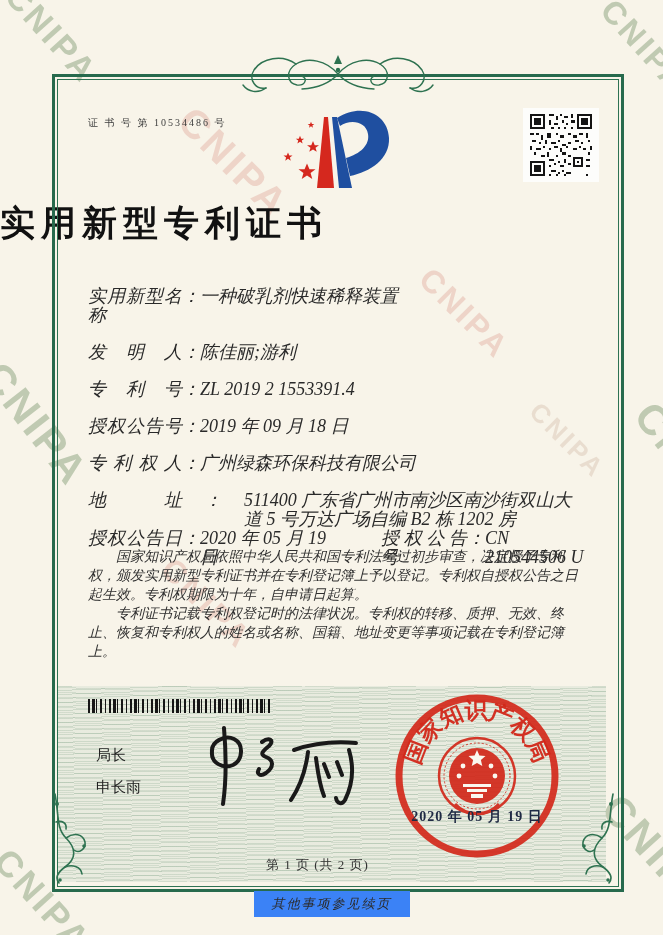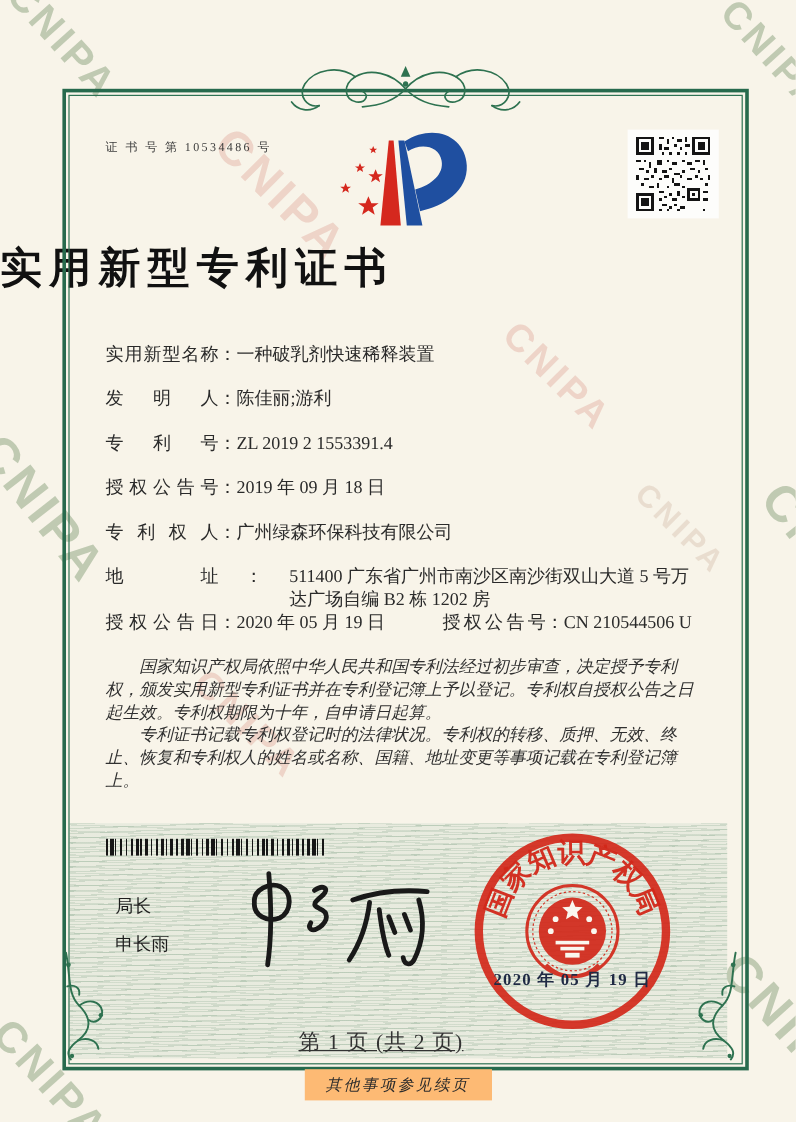--- a/index.html
+++ b/index.html
@@ -48,21 +48,21 @@
 
   
   .cert-no{position:absolute;left:88px;top:116px;font-size:10px;letter-spacing:2px;color:#3d3d3d;z-index:2;}
   .logo{position:absolute;left:280px;top:96px;z-index:2;}
   .qr-wrap{position:absolute;left:523px;top:108px;width:76px;height:74px;background:#fdfdfb;z-index:2;
            display:flex;align-items:center;justify-content:center;}
   .title{position:absolute;left:0;top:200px;width:663px;text-align:left;
          font-size:35px;font-weight:700;letter-spacing:6px;color:#111;z-index:2;}
 
   
-  .fields{position:absolute;left:88px;top:287px;width:500px;font-size:15px;z-index:2;}
+  .fields{position:absolute;left:88px;top:287px;width:500px;font-size:18px;z-index:2;font-style:italic;}
   .frow{margin-bottom:18px;display:flex;align-items:flex-start;line-height:19px;}
   .flabel{display:inline-block;width:94px;text-align:justify;text-align-last:justify;
           text-justify:inter-character;flex:none;}
   .fcolon{flex:none;}
   .fvalue{display:inline-block;width:396px;}
   .frow-addr{margin-bottom:0;gap:22px;}
   .grant-pair2{margin-left:48px;display:flex;justify-content:flex-end;}
   .grant-pair2 .flabel{width:86px;}
 
   
@@ -79,23 +79,23 @@
       #161616 12px 14px, rgba(0,0,0,0) 14px 17px,
       #161616 17px 18px, rgba(0,0,0,0) 18px 21px);}
   .signer{position:absolute;left:96px;top:746px;z-index:2;
           font-family:Liberation Mono, monospace;font-size:15px;color:#1e1e1e;}
   .signer div{margin-bottom:13px;}
   .signature{position:absolute;left:196px;top:722px;z-index:3;}
   .seal{position:absolute;left:393px;top:692px;width:168px;height:168px;z-index:3;}
   .seal-date{position:absolute;left:8px;top:116px;width:152px;text-align:center;
              font-size:14px;font-weight:bold;letter-spacing:1px;color:#1f2a44;}
   .page-num{position:absolute;left:0;top:856px;width:635px;text-align:center;
-            font-size:18px;letter-spacing:1px;color:#333;z-index:2;text-decoration:underline;}
+            font-size:13px;letter-spacing:1px;color:#333;z-index:2;}
   .cont-note{position:absolute;left:50%;transform:translateX(-50%);top:891px;
-             background:#fdba74;padding:4px 18px;font-size:13px;font-style:italic;
+             background:#3b82f6;padding:4px 18px;font-size:13px;font-style:italic;
              letter-spacing:2px;color:#2c2c2c;z-index:5;}
 </style>
 </head>
 <body>
 
 <div class="page">
 
   <div class="wm wm-green wm-tl">CNIPA</div>
   <div class="wm wm-green wm-tr">CNIPA</div>
   <div class="wm wm-green wm-l">CNIPA</div>

